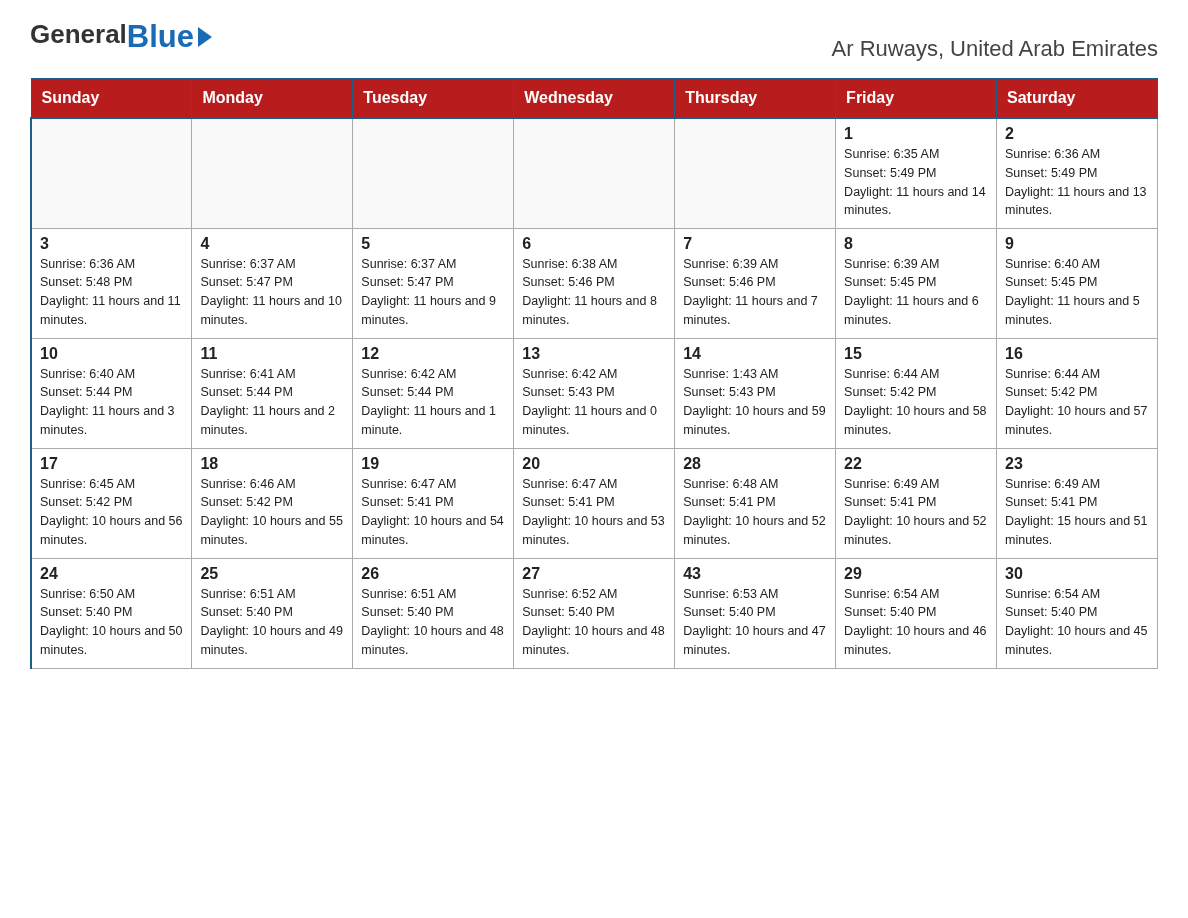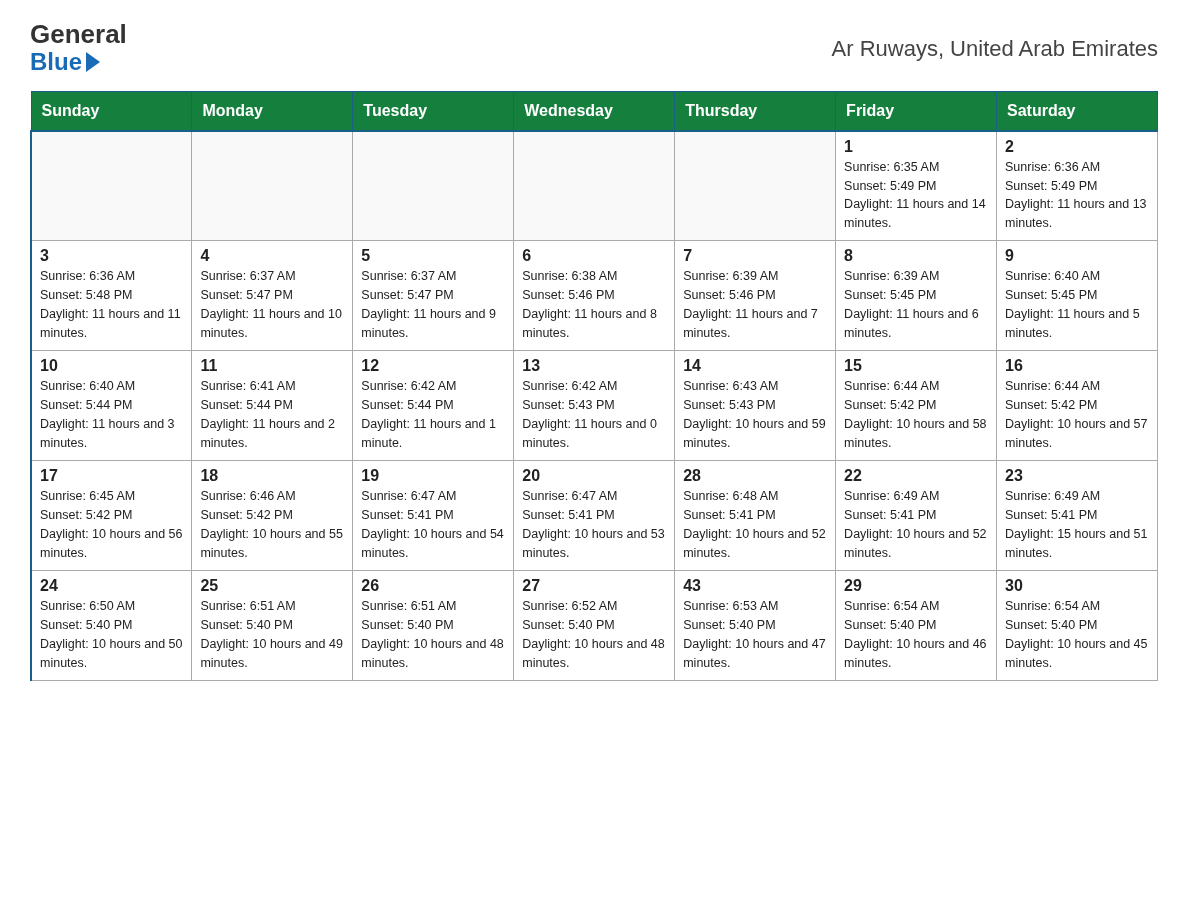--- a/index.html
+++ b/index.html
@@ -11,31 +11,31 @@
       min-height: 918px;
     }
     .header-area {
       display: flex;
       justify-content: space-between;
       align-items: flex-start;
       margin-bottom: 16px;
     }
     .logo {
       display: flex;
-      flex-direction: column;
+      flex-direction: row;
       align-items: flex-start;
     }
     .logo-general {
       font-size: 26px;
       font-weight: bold;
       color: #333;
       line-height: 1.1;
     }
     .logo-blue {
-      font-size: 24px;
+      font-size: 31px;
       font-weight: bold;
       color: #1a6bb5;
       line-height: 1.1;
       display: flex;
       align-items: center;
     }
     .logo-triangle {
       width: 0;
       height: 0;
       border-left: 14px solid #1a6bb5;
@@ -57,21 +57,21 @@
       font-size: 22px;
       color: #444;
       margin-top: 16px;
     }
     table {
       width: 100%;
       border-collapse: collapse;
       table-layout: fixed;
     }
     thead th {
-      background-color: #15803d;
+      background-color: #b91c1c;
       color: #fff;
       font-size: 16px;
       font-weight: bold;
       padding: 10px 10px;
       text-align: left;
       border: 1px solid #1a5f8a;
     }
     tbody td {
       border: 1px solid #aaa;
       vertical-align: top;
@@ -244,21 +244,21 @@
           <span class="day-number">13</span>
           <div class="day-info">
             <div>Sunrise: 6:42 AM</div>
             <div>Sunset: 5:43 PM</div>
             <div>Daylight: 11 hours and 0 minutes.</div>
           </div>
         </td>
         <td>
           <span class="day-number">14</span>
           <div class="day-info">
-            <div>Sunrise: 6:43 AM</div>
+            <div>Sunrise: 1:43 AM</div>
             <div>Sunset: 5:43 PM</div>
             <div>Daylight: 10 hours and 59 minutes.</div>
           </div>
         </td>
         <td>
           <span class="day-number">15</span>
           <div class="day-info">
             <div>Sunrise: 6:44 AM</div>
             <div>Sunset: 5:42 PM</div>
             <div>Daylight: 10 hours and 58 minutes.</div>

